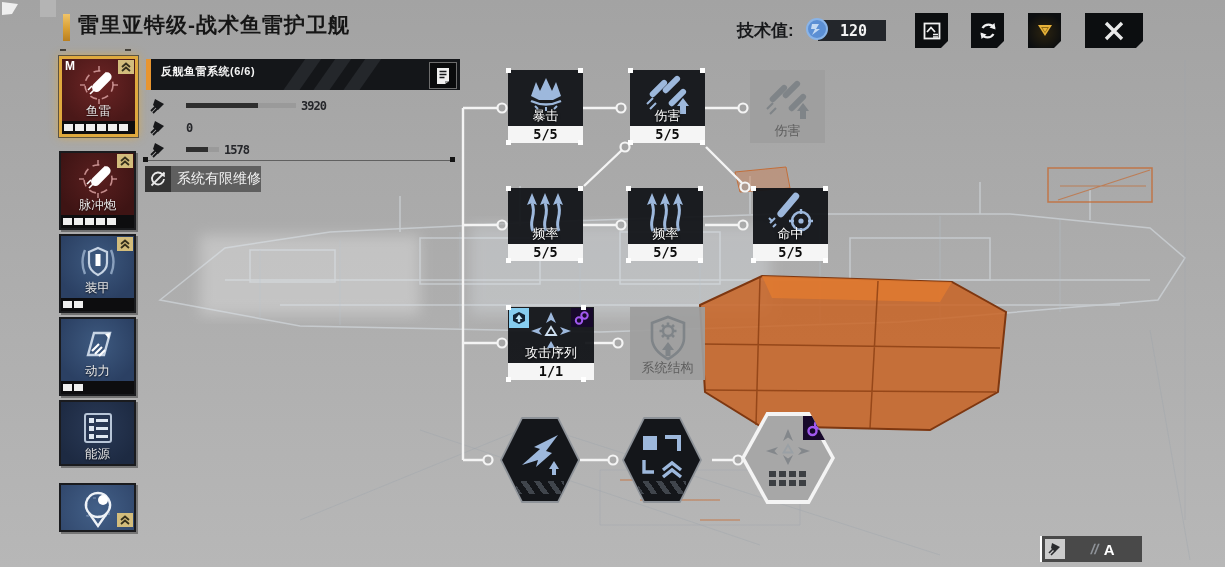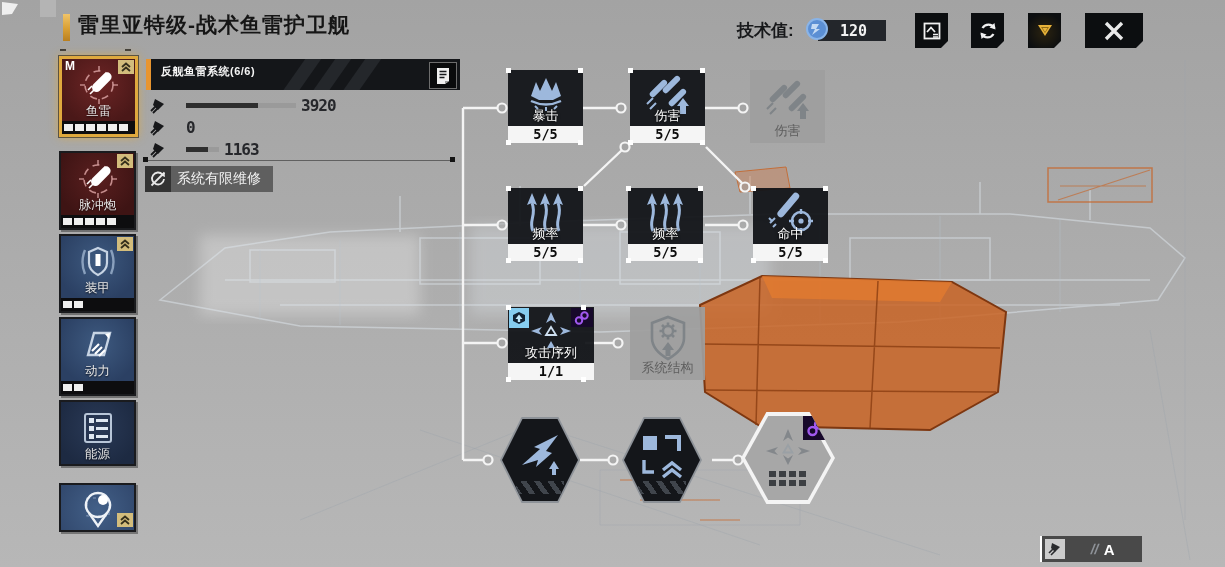--- a/index.html
+++ b/index.html
@@ -63,26 +63,26 @@
   #panel-header{left:146px;top:59px;width:309px;height:31px;background:#141619;border-left:5px solid #e8952f;z-index:6;
     overflow:hidden;}
   #panel-title{position:absolute;left:10px;top:5px;color:#f4f4f4;font-size:11px;font-weight:bold;letter-spacing:.5px;}
   .hdr-stripe{position:absolute;top:-6px;width:16px;height:44px;background:#24272b;transform:skewX(-35deg);}
   #doc-btn{position:absolute;right:3px;top:3px;width:26px;height:25px;background:#0a0b0c;border:1px solid #6d6d6d;
     display:flex;align-items:center;justify-content:center;cursor:pointer;}
   .stat-row{left:149px;height:17px;z-index:6;display:flex;align-items:center;}
   #stat-1{top:97px;} #stat-2{top:119px;} #stat-3{top:141px;}
   .stat-bar{height:5px;margin-left:20px;background:#9a9a9a;position:relative;}
   .stat-bar .fill{position:absolute;left:0;top:0;bottom:0;background:#2e2e2e;}
-  .stat-val{margin-left:5px;color:#26272b;font-weight:bold;font-size:16px;
+  .stat-val{margin-left:5px;color:#26272b;font-weight:bold;font-size:12px;
     font-family:"DejaVu Sans Mono",monospace;letter-spacing:-1px;}
   #divider{left:145px;top:160px;width:310px;height:1px;background:#606060;z-index:6;}
   .div-cap{top:157px;width:5px;height:5px;background:#141414;z-index:6;}
   #repair-badge{left:145px;top:166px;height:26px;background:rgba(82,82,82,.85);z-index:6;display:flex;
-    align-items:center;padding-right:12px;}
+    align-items:center;}
   #repair-icon-box{width:26px;height:26px;background:#333;display:flex;align-items:center;justify-content:center;}
   #repair-text{color:#f2f2f2;font-size:14px;margin-left:6px;}
 
   
   .node{position:absolute;width:75px;z-index:3;cursor:pointer;}
   .node .icon-area{height:56px;background:rgba(17,19,23,.94);position:relative;display:flex;align-items:center;justify-content:center;}
   .node .nlabel{position:absolute;left:0;right:0;top:37px;text-align:center;color:#fff;font-size:13px;
     text-shadow:0 1px 3px #000;z-index:2;}
   .node .nlevel{height:17px;background:#f5f5f5;color:#0b0b0b;text-align:center;font-weight:bold;font-size:13.5px;
     line-height:17px;font-family:"DejaVu Sans Mono",monospace;}
@@ -385,21 +385,21 @@
   <span class="stat-val" style="margin-left:20px">0</span>
 </div>
 <div id="stat-3" class="stat-row abs">
   <svg width="17" height="17" viewBox="0 0 17 17">
     <polygon points="6,2 15,7 9,13 4,8" fill="#17181a"></polygon>
     <path d="M2,14 l5,-5 M4,16 l5,-5" stroke="#17181a" stroke-width="1.8"></path>
   </svg>
   <span class="stat-bar" style="width:33px">
       <span class="fill" style="width:22px"></span>
     </span>
-  <span class="stat-val">1163</span>
+  <span class="stat-val">1578</span>
 </div>
 
 <div id="divider" class="abs"></div>
 <div class="div-cap abs" style="left:143px"></div>
 <div class="div-cap abs" style="left:450px"></div>
 
 <div id="repair-badge" class="abs">
   <span id="repair-icon-box">
     <svg width="18" height="18" viewBox="0 0 18 18">
       <path d="M13.5,4.5 A6,6 0 1 0 15,9" fill="none" stroke="#e8e8e8" stroke-width="1.8"></path>

